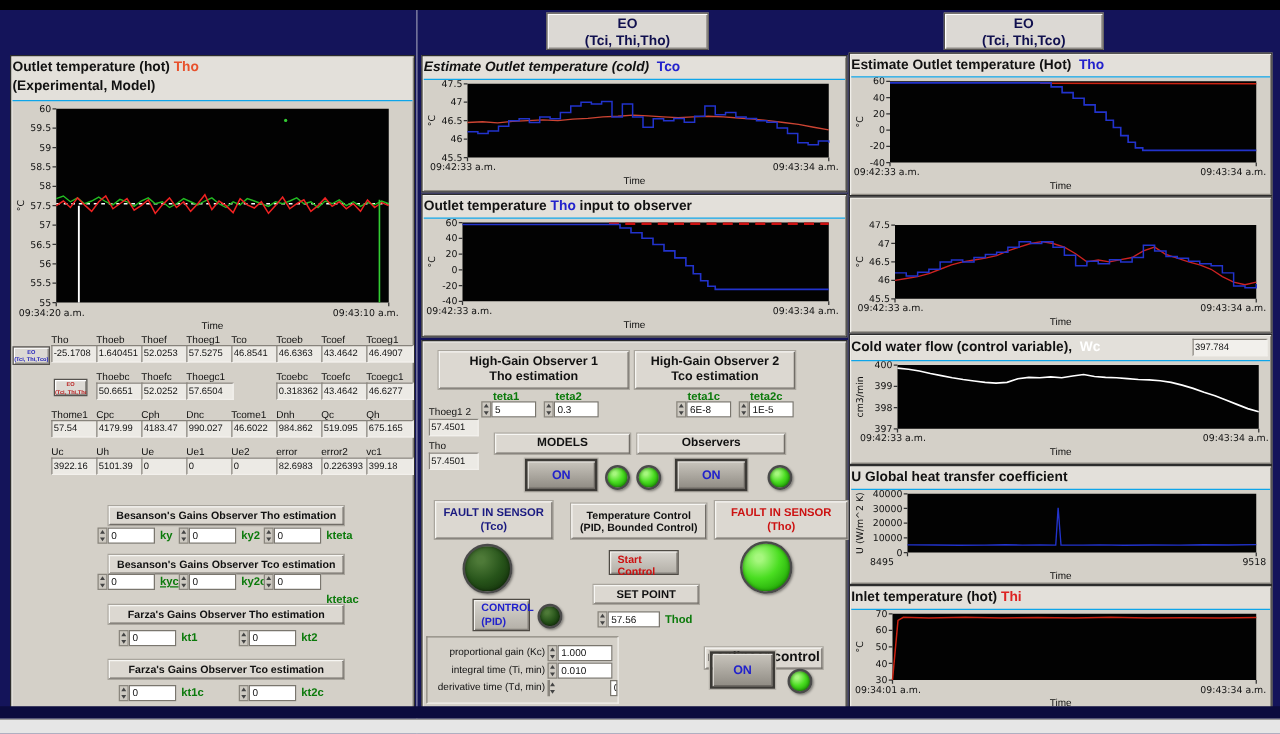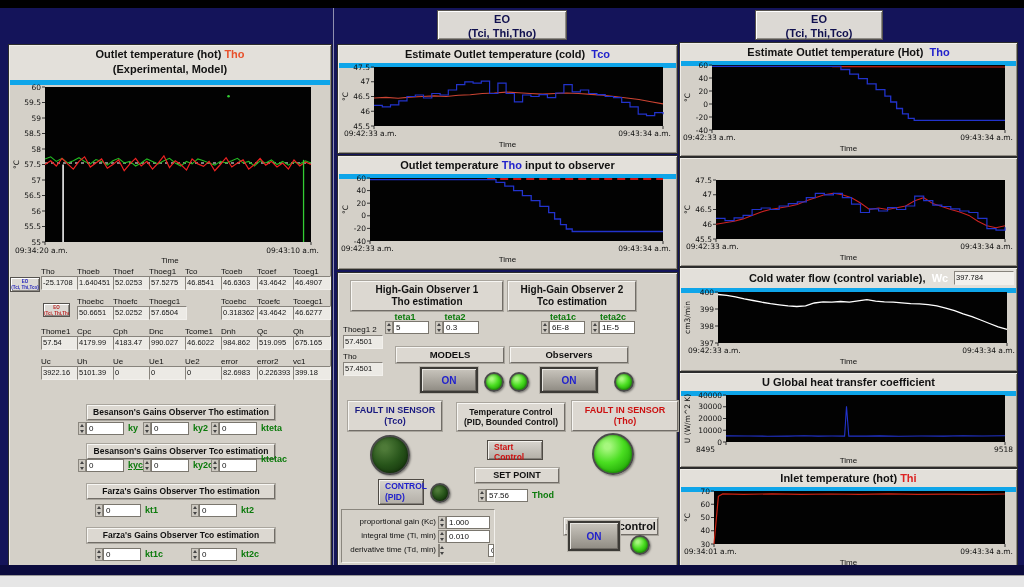--- a/index.html
+++ b/index.html
@@ -2,21 +2,21 @@
 <html><head>
 <meta charset="utf-8">
 <style>
   html,body{margin:0;padding:0;background:#e4e4e4}
   #app{position:relative;width:1024px;height:587px;background:#14145a;font-family:"Liberation Sans",sans-serif;overflow:hidden}
   .black-top{position:absolute;left:0;top:0;width:1024px;height:8px;background:#000}
   .bottom-line{position:absolute;left:0;top:565px;width:1024px;height:10px;background:#0b0b3e}
   .bottom-strip{position:absolute;left:0;top:575px;width:1024px;height:12px;background:#e6e6e6;border-top:1px solid #999}
   .vdiv{position:absolute;left:333px;top:8px;width:1px;height:579px;background:#8f8fae}
   .panel{position:absolute;background:#d4d0c8;border:1px solid #2c2c2c;box-shadow:inset 1px 1px 0 #f0eee9, inset -1px -1px 0 #908c84}
-  .chart-title{position:absolute;left:1px;top:1px;right:1px;height:17px;background:#e3e0da;border-bottom:5px solid #0ea5e9;text-align:center;font-size:11px;font-weight:bold;color:#111;line-height:17px;white-space:nowrap;overflow:hidden}
+  .chart-title{position:absolute;left:1px;top:1px;right:1px;height:17px;background:#e3e0da;border-bottom:1px solid #0ea5e9;font-size:11px;font-weight:bold;color:#111;line-height:17px;white-space:nowrap;overflow:hidden}
   .chart-title.tall{height:34px;line-height:16px}
   .chart-title .t1 span{white-space:pre}
   .chart-title .t2{font-size:11px;line-height:15px}
   .plot{position:absolute}
   .time-label{position:absolute;left:0;right:0;text-align:center;font-size:8px;color:#111}
   .tk{font-family:"DejaVu Sans",sans-serif;font-size:7.5px;fill:#111}
   .hbar{position:absolute;background:#dcd8d1;border:1px solid;border-color:#f7f6f3 #716d67 #716d67 #f7f6f3;box-shadow:0 0 0 1px #a9a59d;font-weight:bold;color:#111;text-align:center;display:flex;flex-direction:column;justify-content:center;white-space:nowrap}
   .hbar .l{line-height:1.2}
   .vbox{position:absolute;height:12px;background:#eceae5;border:1px solid;border-color:#87837c #f2f0ec #f2f0ec #87837c;font-size:7.5px;color:#111;padding:0 1px;overflow:hidden;white-space:nowrap;line-height:12px;text-align:left}
   .cell-label{position:absolute;font-size:8px;color:#111;white-space:nowrap}
@@ -213,21 +213,21 @@
         <div class="sf-text">0</div>
       </div>
       <div class="glabel" style="left: 184px; top: 415px;">ky2c</div>
       <div class="spinfield" style="left: 202px; top: 414px; width: 46px;">
         <div class="spin">
           <i class="up"></i>
           <i class="dn"></i>
         </div>
         <div class="sf-text">0</div>
       </div>
-      <div class="glabel" style="left: 252px; top: 409px;">ktetac</div>
+      <div class="glabel" style="left: 252px; top: 429px;">ktetac</div>
       <div class="hbar" style="left: 78px; top: 439px; width: 186px; height: 13px; font-size: 8.5px;">
         <span class="l">Farza's Gains Observer Tho estimation</span>
       </div>
       <div class="spinfield" style="left: 86px; top: 459px; width: 46px;">
         <div class="spin">
           <i class="up"></i>
           <i class="dn"></i>
         </div>
         <div class="sf-text">0</div>
       </div>
@@ -256,21 +256,21 @@
           <i class="up"></i>
           <i class="dn"></i>
         </div>
         <div class="sf-text">0</div>
       </div>
       <div class="glabel" style="left: 232px; top: 504px;">kt2c</div>
     </div>
 
   <div class="panel" style="left:337px;top:44px;width:339px;height:108px">
     <div class="chart-title">
-        <div class="t1"><span style="color: rgb(17, 17, 17);">Estimate Outlet temperature (cold)  </span><span style="color: rgb(34, 34, 204);">Tco</span></div>
+        <div class="t1"><span style="color: rgb(17, 17, 17); font-style: italic;">Estimate Outlet temperature (cold)  </span><span style="color: rgb(34, 34, 204);">Tco</span></div>
       </div>
     <svg class="plot" width="335" height="74" style="left:2px;top:19px">
         <rect x="34" y="3" width="289" height="59" fill="#020202"></rect>
         <line x1="31" y1="62" x2="34" y2="62" stroke="#333"></line>
         <text class="tk" x="30" y="64.5" text-anchor="end">45.5</text>
         <line x1="31" y1="47.25" x2="34" y2="47.25" stroke="#333"></line>
         <text class="tk" x="30" y="49.75" text-anchor="end">46</text>
         <line x1="31" y1="32.5" x2="34" y2="32.5" stroke="#333"></line>
         <text class="tk" x="30" y="35" text-anchor="end">46.5</text>
         <line x1="31" y1="17.75" x2="34" y2="17.75" stroke="#333"></line>

